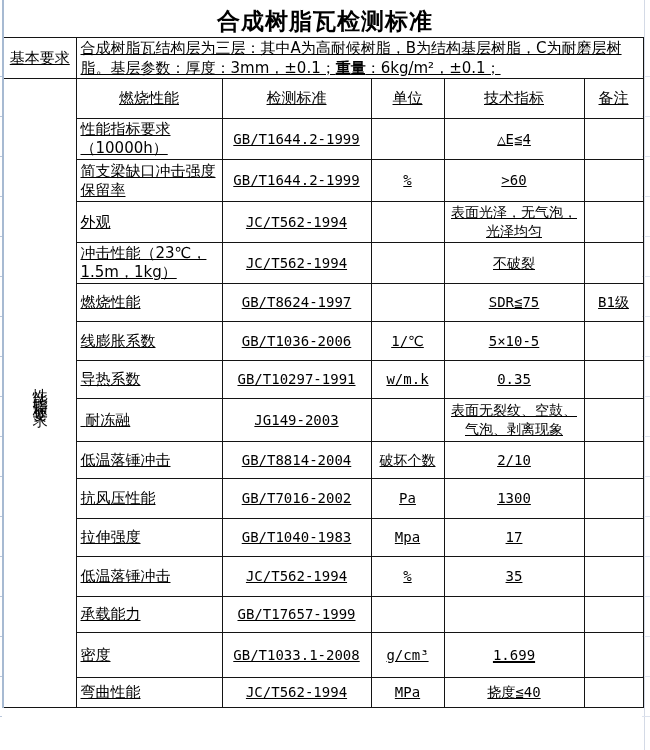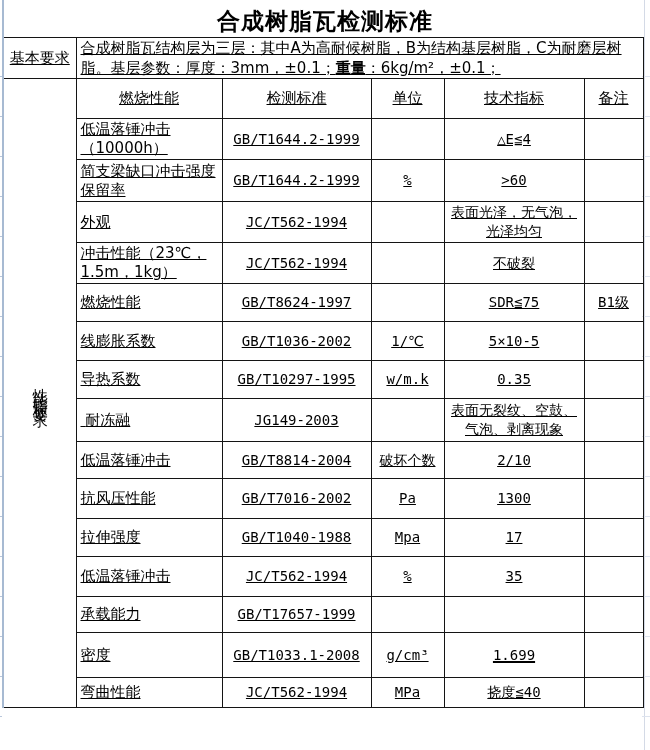--- a/index.html
+++ b/index.html
@@ -84,21 +84,21 @@
   <tr style="height:40px">
     <td rowspan="16" class="vcell"><span class="vtext">性能指标要求</span></td>
     <th>燃烧性能</th>
     <th>检测标准</th>
     <th>单位</th>
     <th>技术指标</th>
     <th>备注</th>
   </tr>
 
   <tr style="height:40px">
-    <td class="c-item">低温落锤冲击（10000h）</td>
+    <td class="c-item">性能指标要求（10000h）</td>
     <td class="c-std">GB/T1644.2-1999</td>
     <td class="c-unit"></td>
     <td class="c-ind">△E≦4</td>
     <td class="c-rem"></td>
   </tr>
   <tr style="height:42px">
     <td class="c-item">简支梁缺口冲击强度保留率</td>
     <td class="c-std">GB/T1644.2-1999</td>
     <td class="c-unit">%</td>
     <td class="c-ind">&gt;60</td>
@@ -120,28 +120,28 @@
   </tr>
   <tr style="height:38px">
     <td class="c-item">燃烧性能</td>
     <td class="c-std">GB/T8624-1997</td>
     <td class="c-unit"></td>
     <td class="c-ind">SDR≦75</td>
     <td class="c-rem">B1级</td>
   </tr>
   <tr style="height:39px">
     <td class="c-item">线膨胀系数</td>
-    <td class="c-std">GB/T1036-2002</td>
+    <td class="c-std">GB/T1036-2006</td>
     <td class="c-unit">1/℃</td>
     <td class="c-ind">5×10-5</td>
     <td class="c-rem"></td>
   </tr>
   <tr style="height:38px">
     <td class="c-item">导热系数</td>
-    <td class="c-std">GB/T10297-1995</td>
+    <td class="c-std">GB/T10297-1991</td>
     <td class="c-unit">w/m.k</td>
     <td class="c-ind">0.35</td>
     <td class="c-rem"></td>
   </tr>
   <tr style="height:43px">
     <td class="c-item"> 耐冻融</td>
     <td class="c-std">JG149-2003</td>
     <td class="c-unit"></td>
     <td class="c-ind">表面无裂纹、空鼓、气泡、剥离现象</td>
     <td class="c-rem"></td>
@@ -155,21 +155,21 @@
   </tr>
   <tr style="height:40px">
     <td class="c-item">抗风压性能</td>
     <td class="c-std">GB/T7016-2002</td>
     <td class="c-unit">Pa</td>
     <td class="c-ind">1300</td>
     <td class="c-rem"></td>
   </tr>
   <tr style="height:38px">
     <td class="c-item">拉伸强度</td>
-    <td class="c-std">GB/T1040-1988</td>
+    <td class="c-std">GB/T1040-1983</td>
     <td class="c-unit">Mpa</td>
     <td class="c-ind">17</td>
     <td class="c-rem"></td>
   </tr>
   <tr style="height:40px">
     <td class="c-item">低温落锤冲击</td>
     <td class="c-std">JC/T562-1994</td>
     <td class="c-unit">%</td>
     <td class="c-ind">35</td>
     <td class="c-rem"></td>

